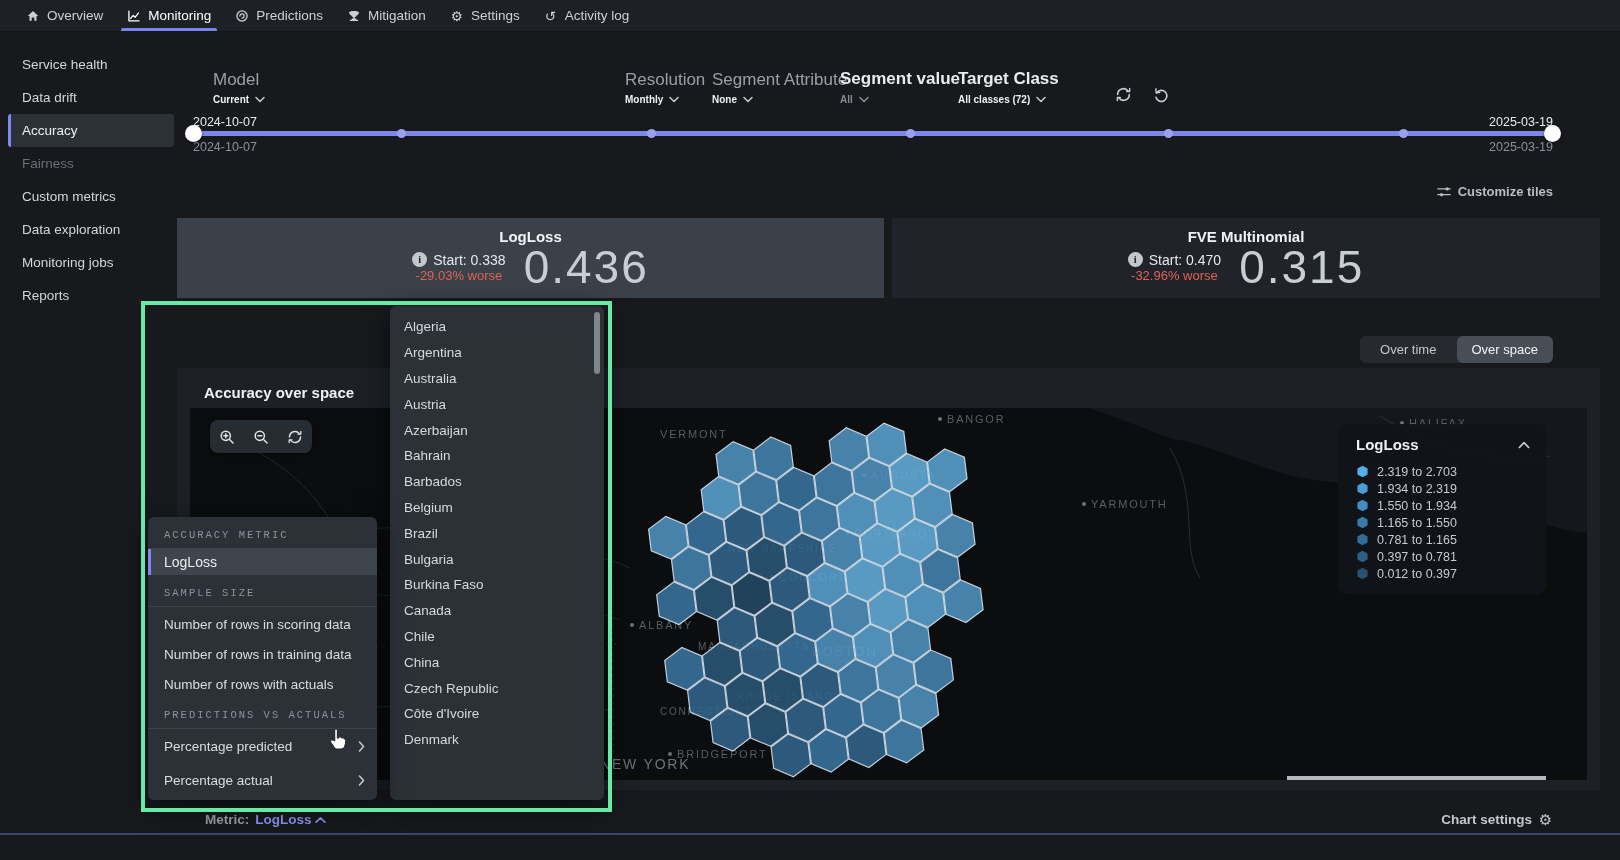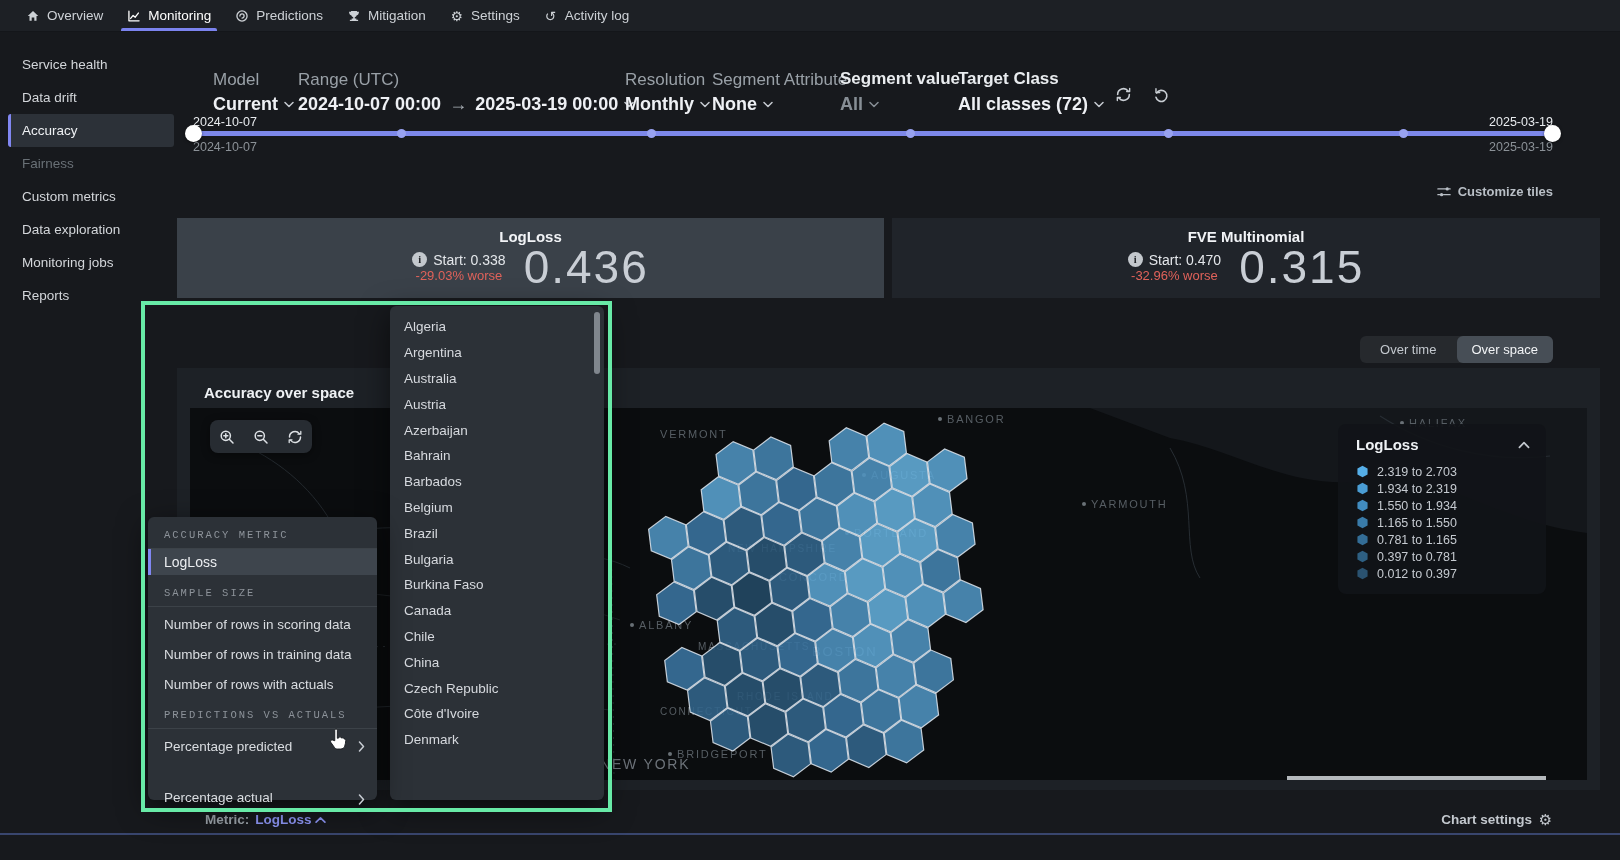--- a/index.html
+++ b/index.html
@@ -20,21 +20,21 @@
   
   .sidebar { position:absolute; left:0; top:32px; width:180px; bottom:0; padding-top:16px; }
   .side-item { height:33px; display:flex; align-items:center; padding-left:22px; color:#d3d6da; font-size:13.5px; cursor:pointer; }
   .side-item.dim { color:#697076; }
   .side-item.selected { background:#2c3138; border-left:3px solid #8187f2; margin-left:8px; margin-right:6px;
                         padding-left:11px; border-radius:3px; color:#eef0f3; }
 
   
   .ctl-label { font-size:17px; color:#99a0a7; }
   .ctl-label.bright { color:#e9ecef; font-weight:bold; }
-  .ctl-value { font-size:18px; font-weight:bold; color:#eef0f4; display:flex; align-items:center; gap:6px; cursor:pointer; white-space:nowrap;}
+  .ctl-value { font-size:10px; font-weight:bold; color:#eef0f4; display:flex; align-items:center; gap:6px; cursor:pointer; white-space:nowrap;}
   .ctl-value.dim { color:#878e95; }
   .chev { display:inline-flex; width:10px; height:7px; color:#c6cbd1; }
   .arrow { color:#aab0b7; font-weight:normal; padding:0 2px;}
 
   
   .tl-track { position:absolute; left:193px; top:131px; width:1360px; height:5px; background:#7d88ea; border-radius:3px; cursor:pointer;}
   .tl-dot { position:absolute; top:-2px; width:9px; height:9px; border-radius:50%; background:#98a2f0; }
   .tl-handle { position:absolute; top:-6px; width:17px; height:17px; border-radius:50%; background:#ffffff; box-shadow:0 1px 3px rgba(0,0,0,.5); cursor:grab;}
   .tl-lab { position:absolute; font-size:12.5px; }
 
@@ -151,33 +151,20 @@
       <div class="side-item">Custom metrics</div>
       <div class="side-item">Data exploration</div>
       <div class="side-item">Monitoring jobs</div>
       <div class="side-item">Reports</div>
     </div>
 
   <div class="abs" style="left:213px; top:70px;">
     <div class="ctl-label">Model</div>
     <div class="ctl-value" style="margin-top:4px;">
       <span>Current</span>
-        <span class="ic chev">
-          <svg viewBox="0 0 10 7" fill="none" stroke="currentColor" stroke-width="1.5" stroke-linecap="round" stroke-linejoin="round" style="width:100%;height:100%;">
-            <path d="M1 1.5 L5 5.5 L9 1.5"></path>
-          </svg>
-        </span>
-    </div>
-  </div>
-  <div class="abs" style="left:298px; top:70px;">
-    <div class="ctl-label">Range (UTC)</div>
-    <div class="ctl-value" style="margin-top:4px;">
-      <span>2024-10-07  00:00</span>
-        <span class="arrow">→</span>
-        <span>2025-03-19  00:00</span>
         <span class="ic chev">
           <svg viewBox="0 0 10 7" fill="none" stroke="currentColor" stroke-width="1.5" stroke-linecap="round" stroke-linejoin="round" style="width:100%;height:100%;">
             <path d="M1 1.5 L5 5.5 L9 1.5"></path>
           </svg>
         </span>
     </div>
   </div>
   <div class="abs" style="left:625px; top:70px;">
     <div class="ctl-label">Resolution</div>
     <div class="ctl-value" style="margin-top:4px;">
@@ -532,21 +519,21 @@
       <div class="menu-header">PREDICTIONS VS ACTUALS</div>
       <div class="menu-div"></div>
       <div class="menu-item" style="margin-top: 4px;">
         <span>Percentage predicted</span>
         <span class="sub-chev ic">
           <svg viewBox="0 0 6 11" fill="none" stroke="currentColor" stroke-width="1.5" stroke-linecap="round" stroke-linejoin="round" style="width:100%;height:100%;">
             <path d="M1 1 L5 5.5 L1 10"></path>
           </svg>
         </span>
       </div>
-      <div class="menu-item" style="margin-top: 20px; align-items: flex-end;">
+      <div class="menu-item" style="margin-top: 8px;">
         <span>Percentage actual</span>
         <span class="sub-chev ic">
           <svg viewBox="0 0 6 11" fill="none" stroke="currentColor" stroke-width="1.5" stroke-linecap="round" stroke-linejoin="round" style="width:100%;height:100%;">
             <path d="M1 1 L5 5.5 L1 10"></path>
           </svg>
         </span>
       </div>
     </div>
 
   <div class="green-rect"></div>

